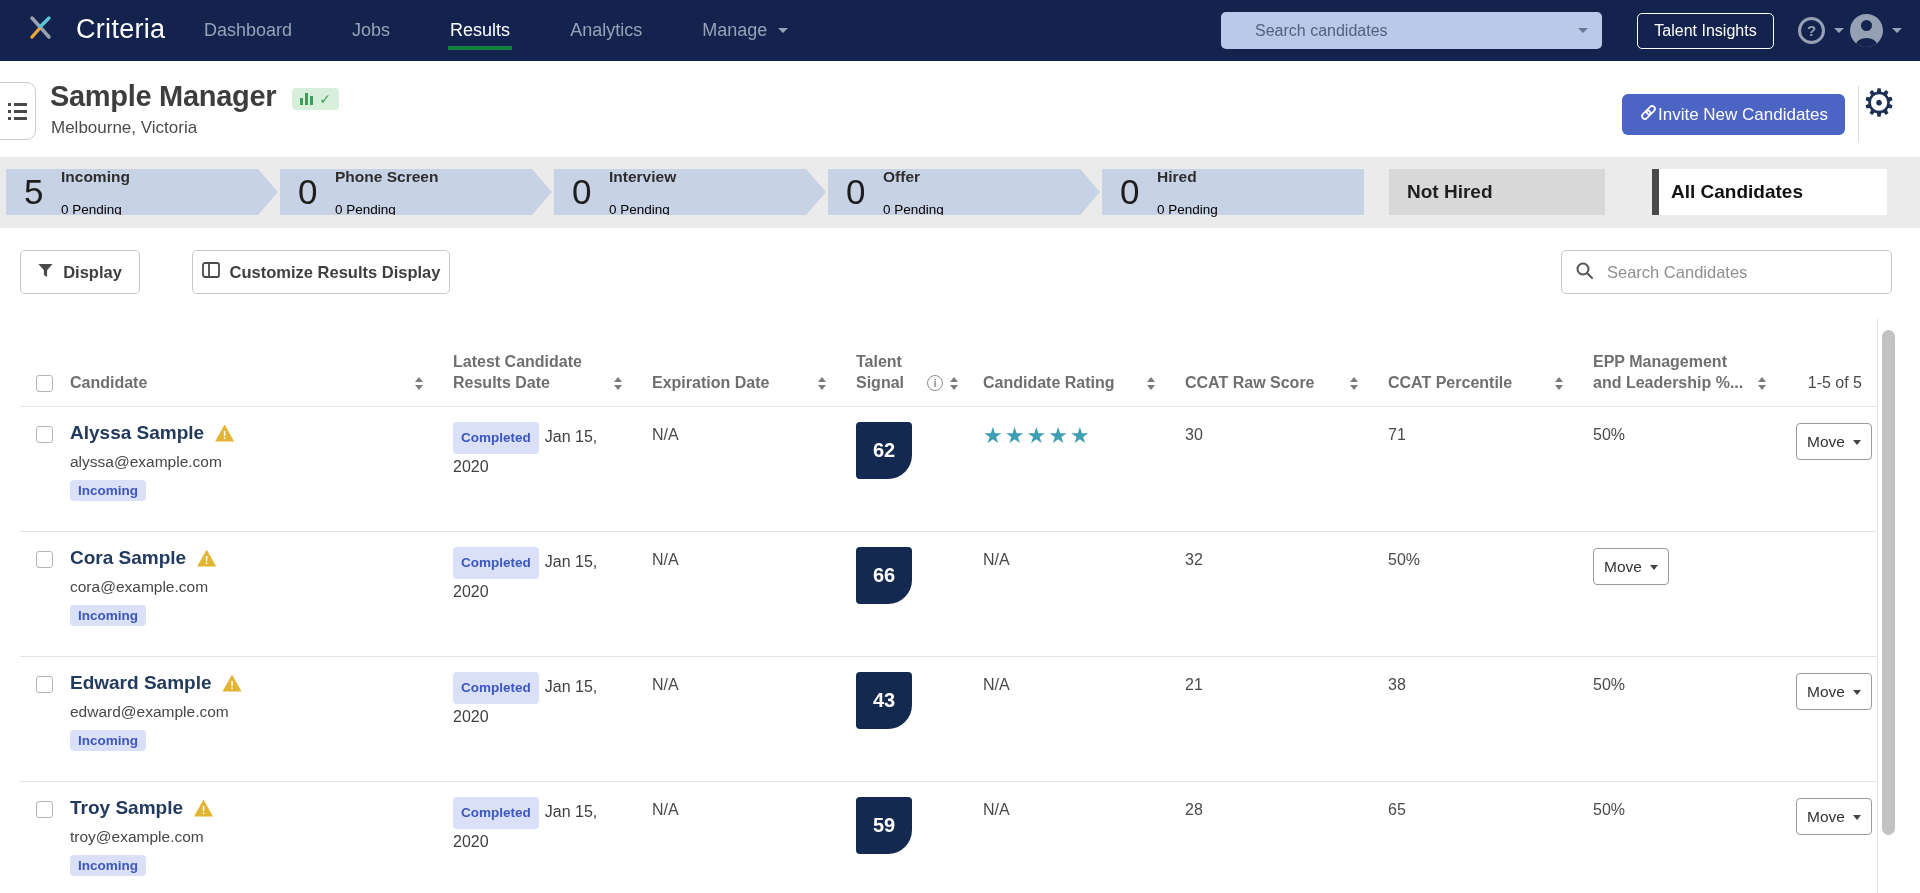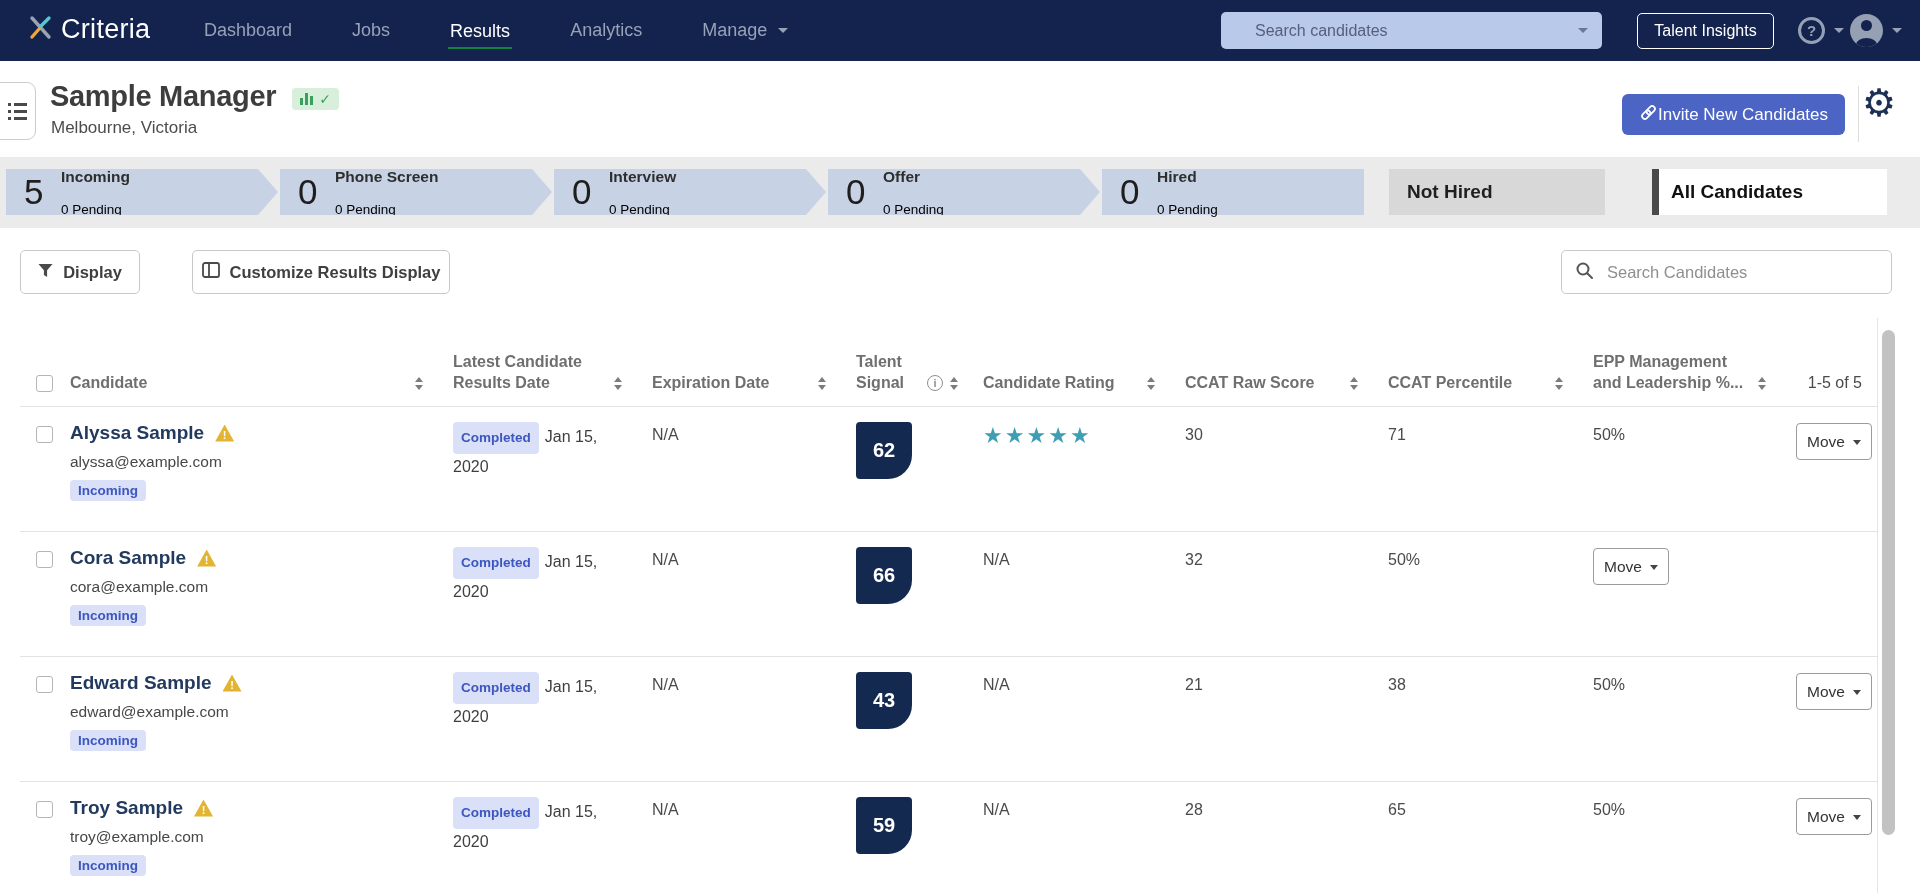--- a/index.html
+++ b/index.html
@@ -5,26 +5,26 @@
   * { box-sizing: border-box; }
   html,body { margin:0; padding:0; background:#fff; }
   body {
     width:1920px; height:893px; overflow:hidden; position:relative;
     font-family:"Liberation Sans","DejaVu Sans",sans-serif;
     -webkit-font-smoothing:antialiased;
   }
 
   
   .navbar { position:absolute; left:0; top:0; width:1920px; height:61px; background:#13234d; }
-  .brand { position:absolute; left:26px; top:14px; display:flex; align-items:flex-end; gap:7px; cursor:pointer; }
+  .brand { position:absolute; left:26px; top:14px; display:flex; align-items:flex-end; gap:22px; cursor:pointer; }
   .brand-name { color:#fff; font-size:27px; letter-spacing:.3px; }
   .nav-items { position:absolute; left:174px; top:0; height:61px; display:flex; }
   .nav-item { padding:0 28px; height:61px; display:flex; align-items:center; font-size:18px; color:#97a1b8; cursor:pointer; }
   .nav-item .lbl { padding:0 2px; }
-  .nav-item.active .lbl { color:#fff; border-bottom:2px solid #15803d; padding-bottom:5px; margin-bottom:-8px; }
+  .nav-item.active .lbl { color:#fff; border-bottom:4px solid #15803d; padding-bottom:5px; margin-bottom:-8px; }
   .caret { width:0; height:0; border:5px solid transparent; border-top-color:#97a1b8; margin-left:9px; margin-top:5px; display:inline-block; }
   .nav-search { position:absolute; left:1221px; top:12px; width:381px; height:37px; background:#b9c9ea; border-radius:5px; display:flex; align-items:center; padding:0 14px; cursor:pointer; }
   .nav-search-text { color:#56607a; font-size:16px; margin-left:20px; }
   .nav-search .caret { margin-left:auto; border-top-color:#6b7690; }
   .ti-btn { position:absolute; left:1637px; top:13px; width:137px; height:36px; background:transparent; border:1px solid #fff; border-radius:5px; color:#fff; font-size:16px; display:flex; align-items:center; justify-content:center; cursor:pointer; font-family:inherit; }
   .help-wrap { position:absolute; left:1798px; top:17px; display:flex; align-items:center; cursor:pointer; }
   .help-circle { width:27px; height:27px; border:3px solid #96a0b5; border-radius:50%; color:#96a0b5; font-size:15px; font-weight:bold; display:flex; align-items:center; justify-content:center; }
   .avatar-wrap { position:absolute; left:1850px; top:14px; display:flex; align-items:center; cursor:pointer; }
   .avatar { width:33px; height:33px; border-radius:50%; background:#96a0b5; position:relative; overflow:hidden; }
   .avatar .head { position:absolute; top:6px; left:11px; width:11px; height:11px; border-radius:50%; background:#13234d; }

